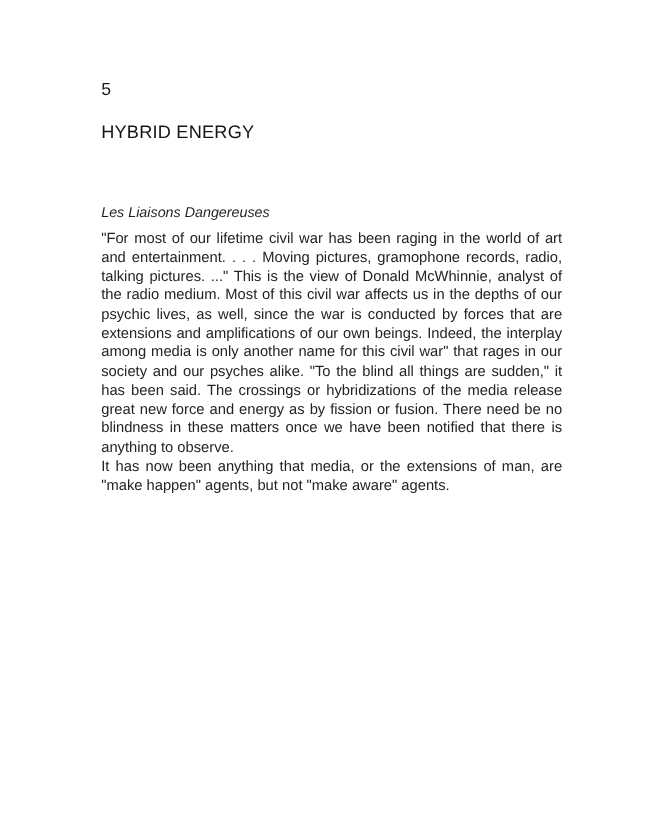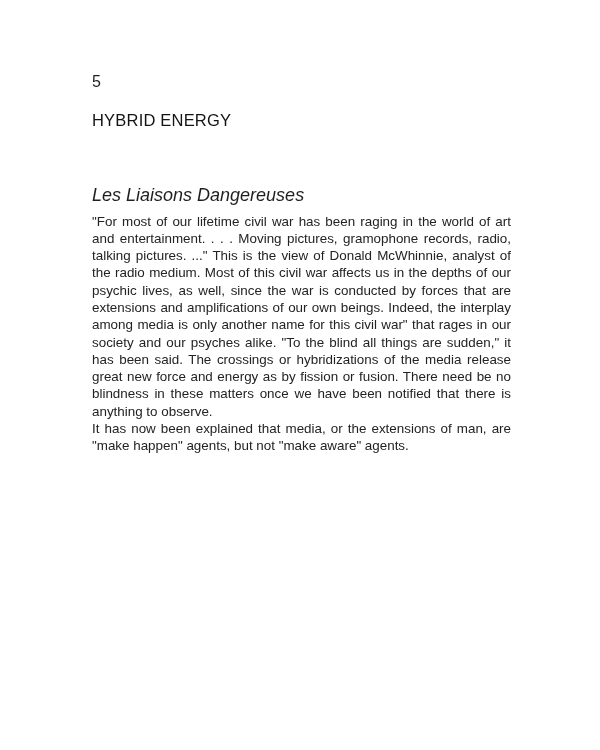--- a/index.html
+++ b/index.html
@@ -31,21 +31,21 @@
   }
   .chapter-title {
     font-size: 16.5px;
     line-height: 1;
     font-weight: 400;
     letter-spacing: 0.2px;
     color: #141414;
     margin: 0 0 57px 0;
   }
   .section-heading {
-    font-size: 18px;
+    font-size: 13px;
     line-height: 1;
     font-style: italic;
     font-weight: 400;
     color: #1f1f1f;
     margin: 0 0 9px 0;
   }
   .body-text p {
     margin: 0;
     font-size: 13.4px;
     line-height: 17.3px;
@@ -60,17 +60,17 @@
   <div class="content">
 
     <div class="chapter-number">5</div>
 
     <h1 class="chapter-title">HYBRID ENERGY</h1>
 
     <h2 class="section-heading">Les Liaisons Dangereuses</h2>
 
     <div class="body-text">
       <p>"For most of our lifetime civil war has been raging in the world of art and entertainment. . . . Moving pictures, gramophone records, radio, talking pictures. ..." This is the view of Donald McWhinnie, analyst of the radio medium. Most of this civil war affects us in the depths of our psychic lives, as well, since the war is conducted by forces that are extensions and amplifications of our own beings. Indeed, the interplay among media is only another name for this civil war" that rages in our society and our psyches alike. "To the blind all things are sudden," it has been said. The crossings or hybridizations of the media release great new force and energy as by fission or fusion. There need be no blindness in these matters once we have been notified that there is anything to observe.</p>
-      <p>It has now been explained that media, or the extensions of man, are "make happen" agents, but not "make aware" agents.</p>
+      <p>It has now been anything that media, or the extensions of man, are "make happen" agents, but not "make aware" agents.</p>
     </div>
 
   </div>
 </div>
 
 </body></html>

